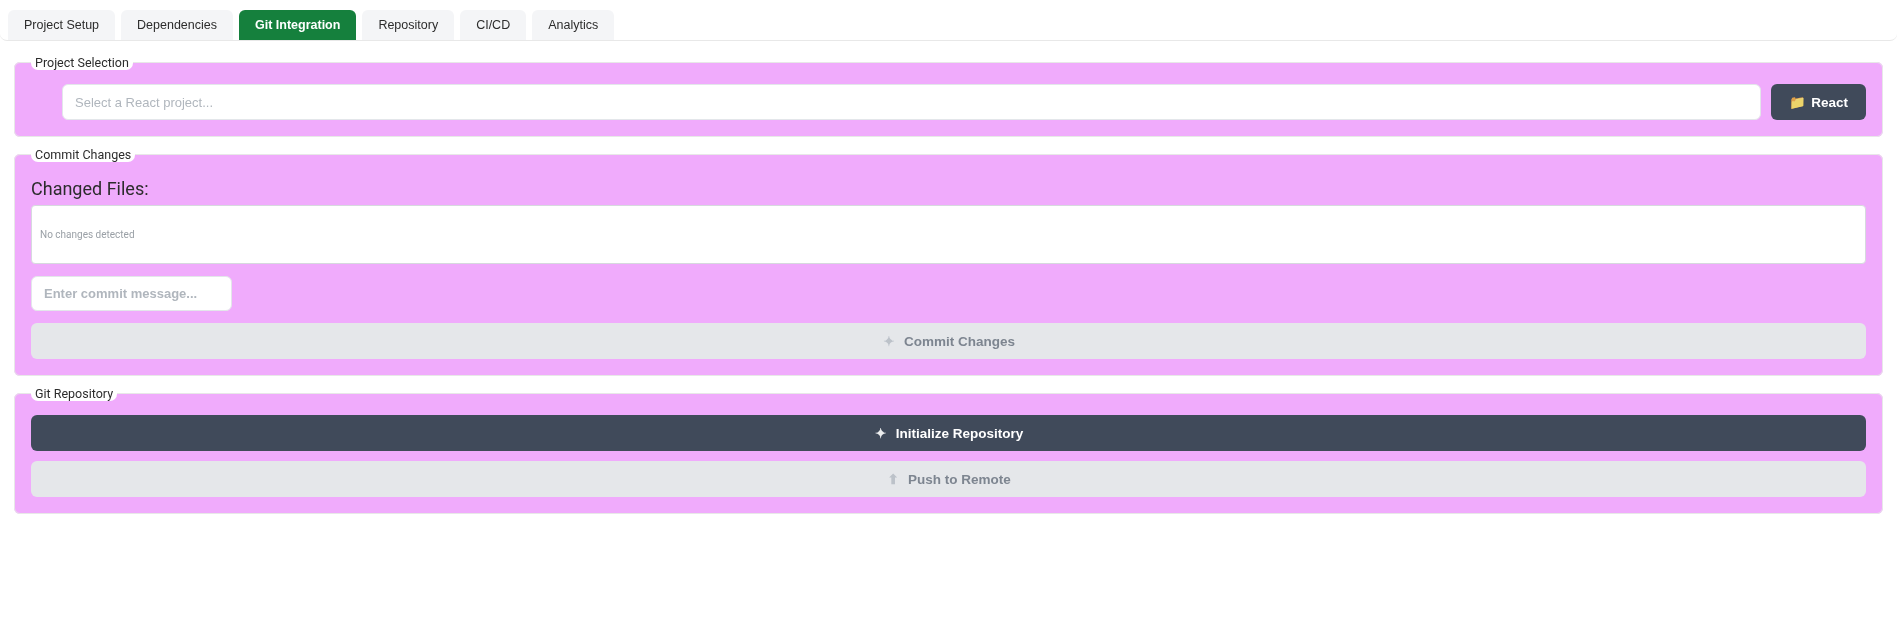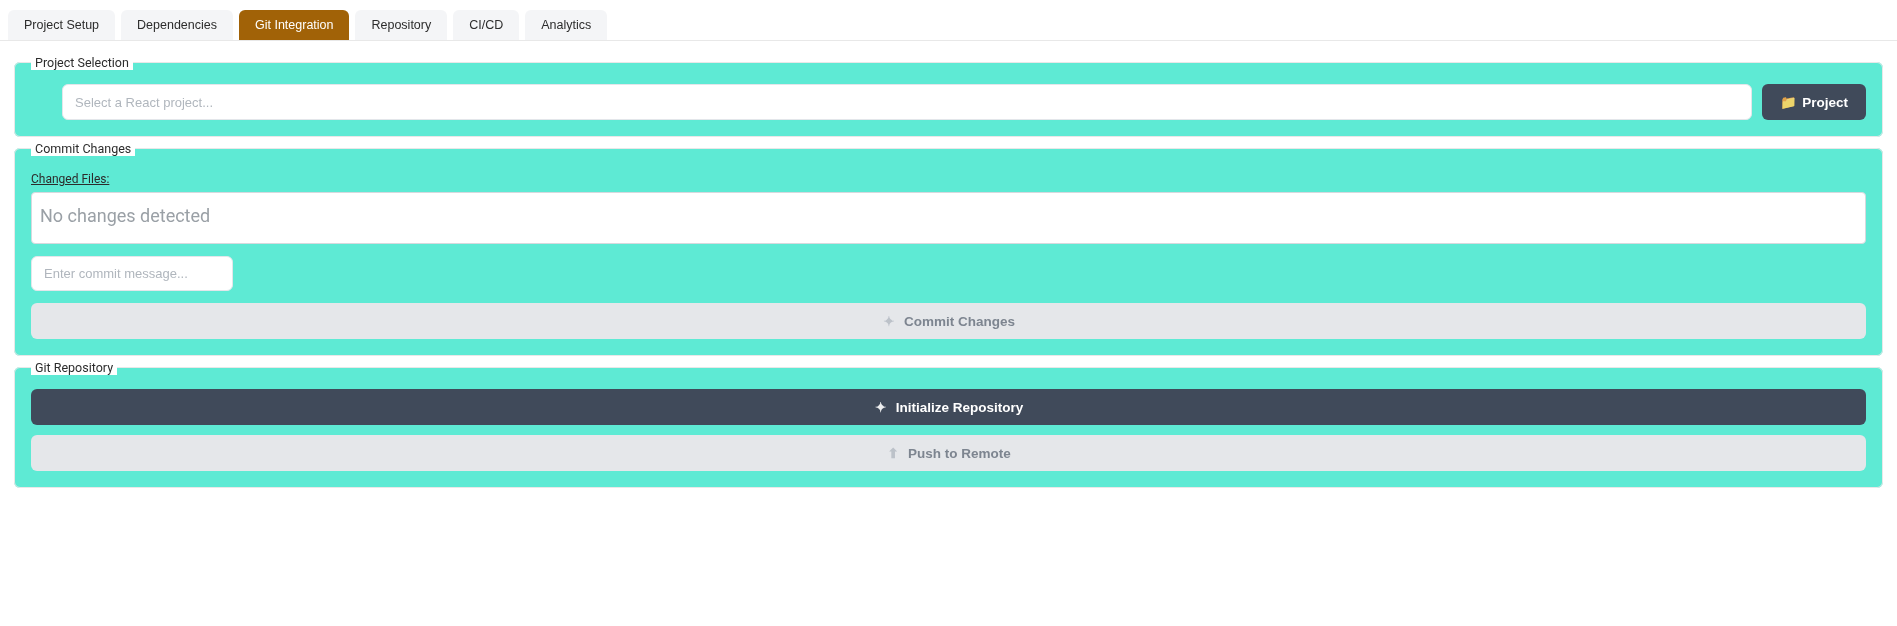--- a/index.html
+++ b/index.html
@@ -1,15 +1,15 @@
 <!DOCTYPE html>
 <html><head>
   <meta charset="utf-8">
   <style>
-    * { box-sizing: border-box; margin: 0; padding: 0; }
+    * { box-sizing: border-box; margin: 0; padding: 0; border-radius: 7px; }
     body {
       font-family: -apple-system, BlinkMacSystemFont, "Segoe UI", Roboto, "Helvetica Neue", Arial, sans-serif;
       background: #ffffff;
       color: #2c3e50;
       font-size: 13px;
     }
     .tabs {
       display: flex;
       gap: 6px;
       padding: 10px 8px 0 8px;
@@ -18,33 +18,33 @@
     .tab {
       padding: 8px 16px;
       background: #f4f5f7;
       color: #2c2c2c;
       border-radius: 6px 6px 0 0;
       cursor: pointer;
       font-size: 12.5px;
       border: none;
     }
     .tab.active {
-      background: #a16207;
+      background: #15803d;
       color: #ffffff;
-      font-weight: 400;
+      font-weight: 700;
     }
     .content {
       padding: 14px;
     }
     fieldset.group {
       border: 1px solid #e8e8e8;
       border-radius: 6px;
-      background: #5eead4;
+      background: #f0abfc;
       padding: 14px 16px 16px 16px;
-      margin-bottom: 4px;
+      margin-bottom: 10px;
     }
     fieldset.group > legend {
       padding: 0 4px;
       font-size: 12.5px;
       color: #2c2c2c;
       background: #ffffff;
     }
     .row {
       display: flex;
       gap: 10px;
@@ -78,33 +78,32 @@
       background: #404a5a;
       color: #ffffff;
     }
     .btn-disabled {
       background: #e5e7ea;
       color: #7d8590;
       cursor: default;
     }
     .btn-block { width: 100%; }
     .label {
-      font-size: 12px;
+      font-size: 18px;
       color: #2c2c2c;
       margin-bottom: 6px;
       margin-top: 2px;
-      text-decoration: underline;
     }
     .textarea-box {
       background: #ffffff;
       border: 1px solid #d6d9de;
       border-radius: 4px;
       min-height: 52px;
-      padding: 12px 8px;
-      font-size: 18px;
+      padding: 23px 8px;
+      font-size: 10px;
       color: #9aa0a6;
       margin-bottom: 12px;
     }
     .stack > * + * { margin-top: 10px; }
     .icon {
       display: inline-block;
       width: 14px;
       text-align: center;
       opacity: 0.9;
     }
@@ -123,32 +122,32 @@
 </div>
 
 <div class="content">
 
   <fieldset class="group">
     <legend>Project Selection</legend>
     <div class="row">
       <input type="text" class="input" placeholder="Select a React project..." style="">
       <button class="btn btn-dark">
         <span class="icon">📁</span>
-        <span>Project</span>
+        <span>React</span>
       </button>
     </div>
   </fieldset>
 
   <fieldset class="group">
     <legend>Commit Changes</legend>
 
     <div class="label">Changed Files:</div>
     <div class="textarea-box">No changes detected</div>
 
-    <input type="text" class="input" style="margin-bottom: 12px;" placeholder="Enter commit message...">
+    <input type="text" class="input" style="margin-bottom: 12px; font-weight: bold;" placeholder="Enter commit message...">
 
     <button class="btn btn-disabled btn-block">
       <span class="icon icon-dim">✦</span>
       <span>Commit Changes</span>
     </button>
   </fieldset>
 
   <fieldset class="group">
     <legend>Git Repository</legend>
     <div class="stack">

